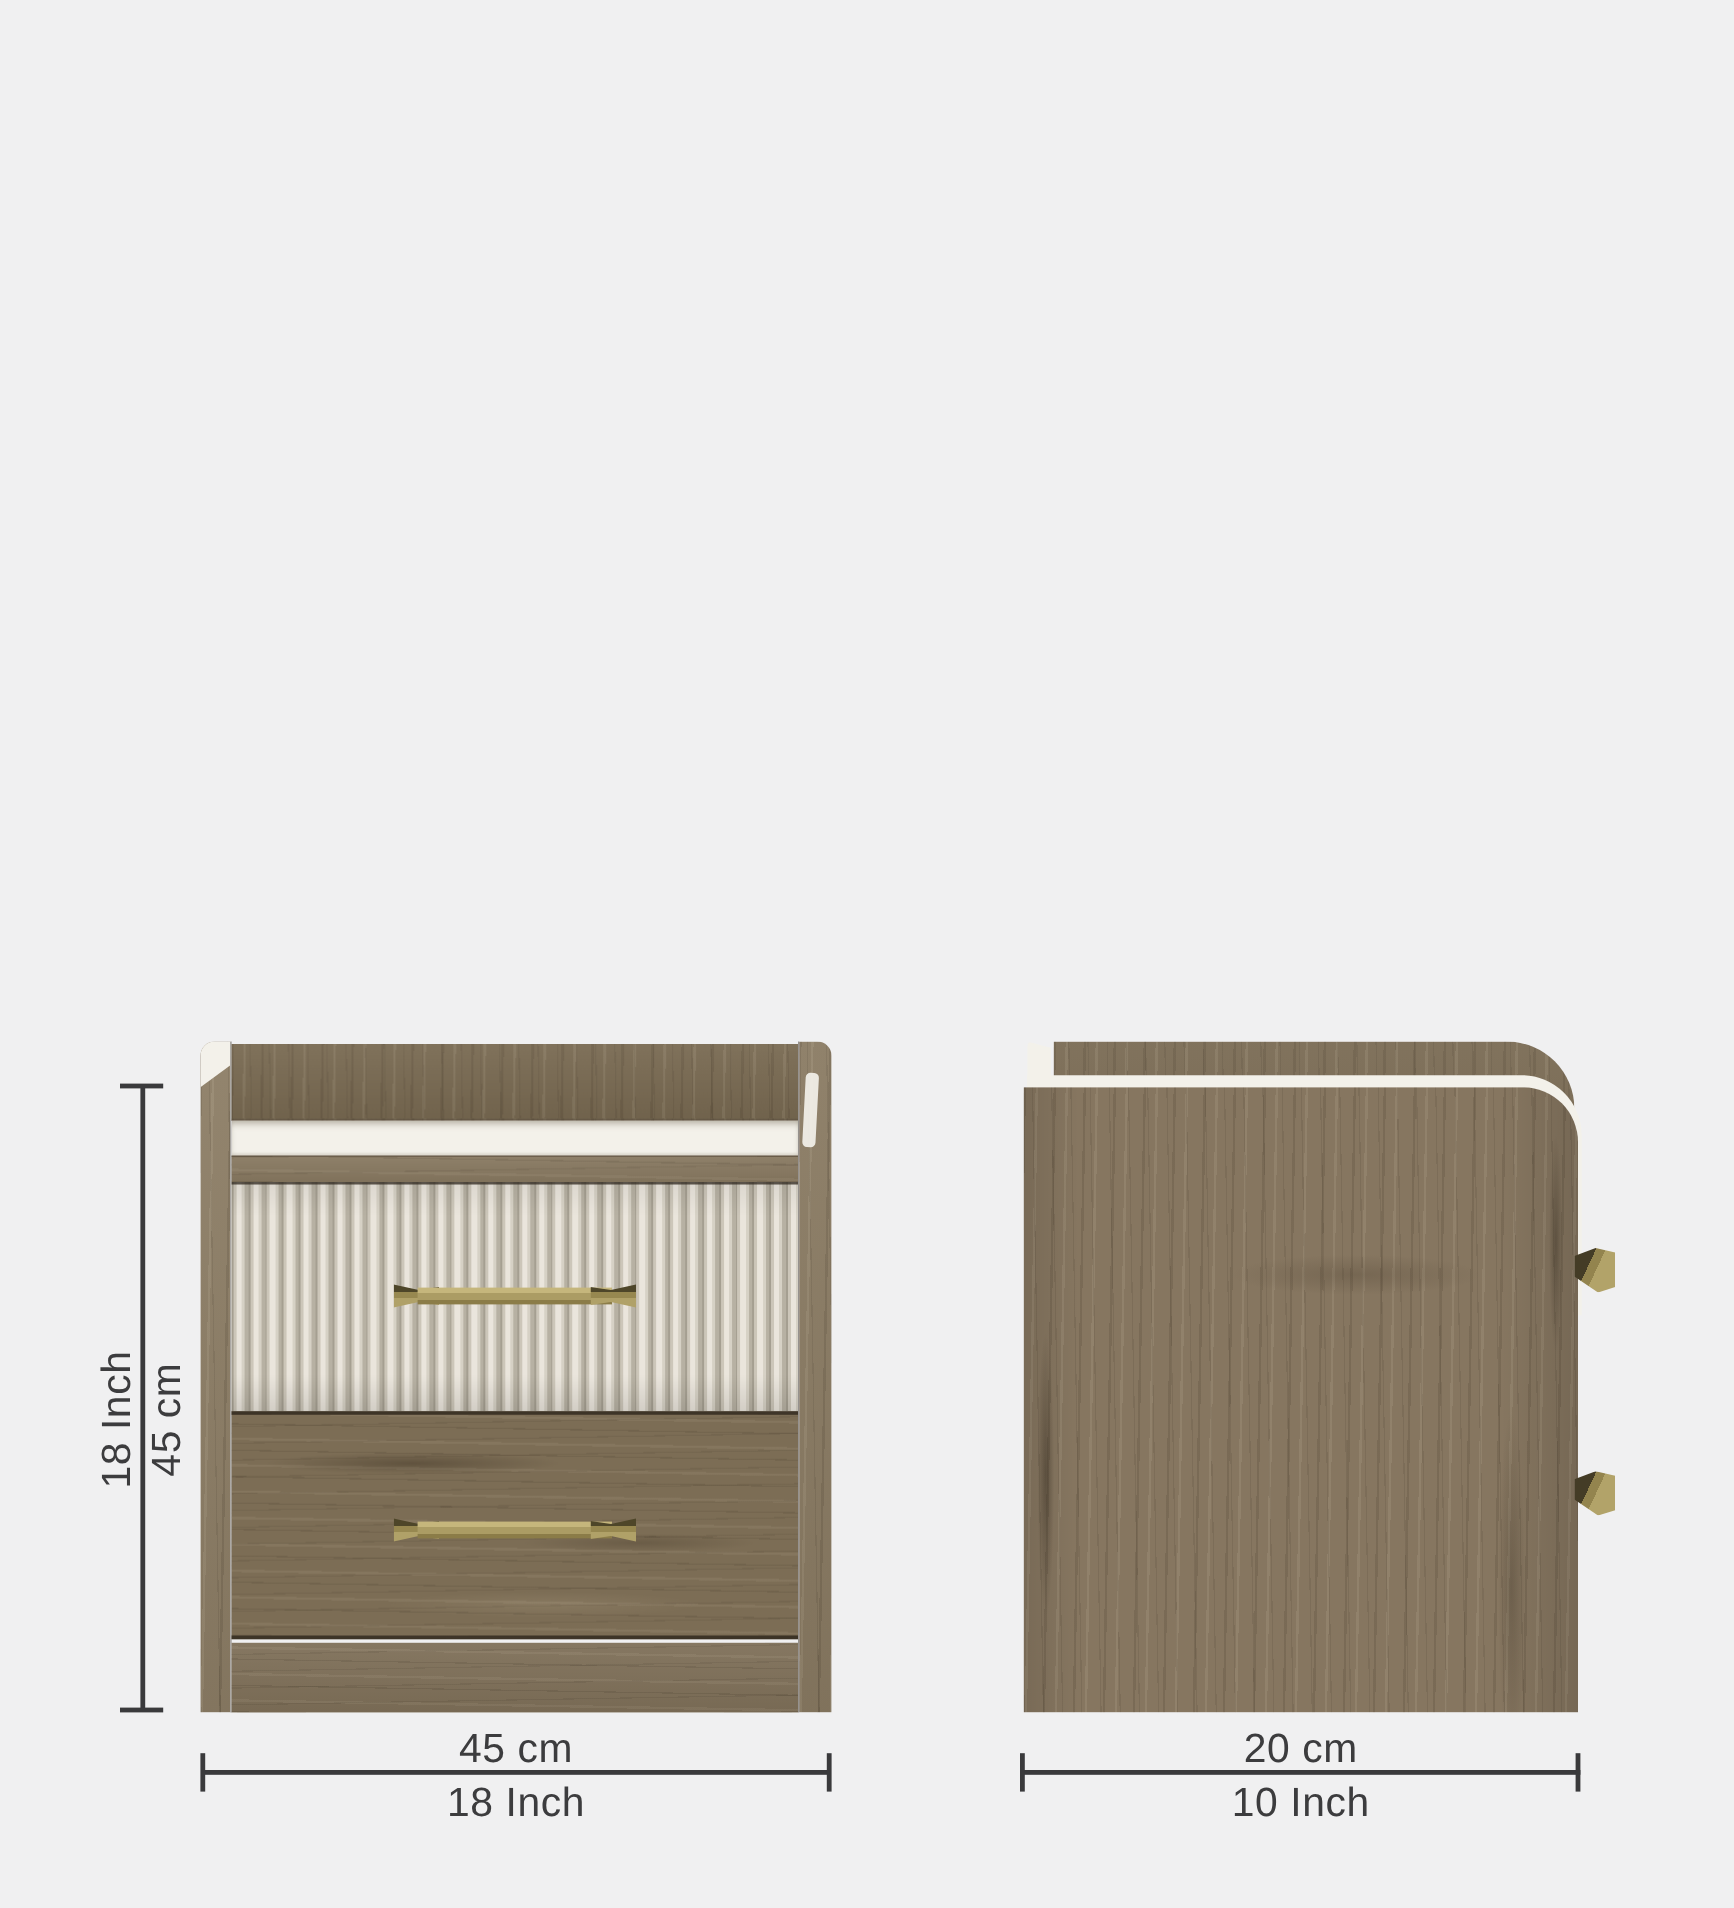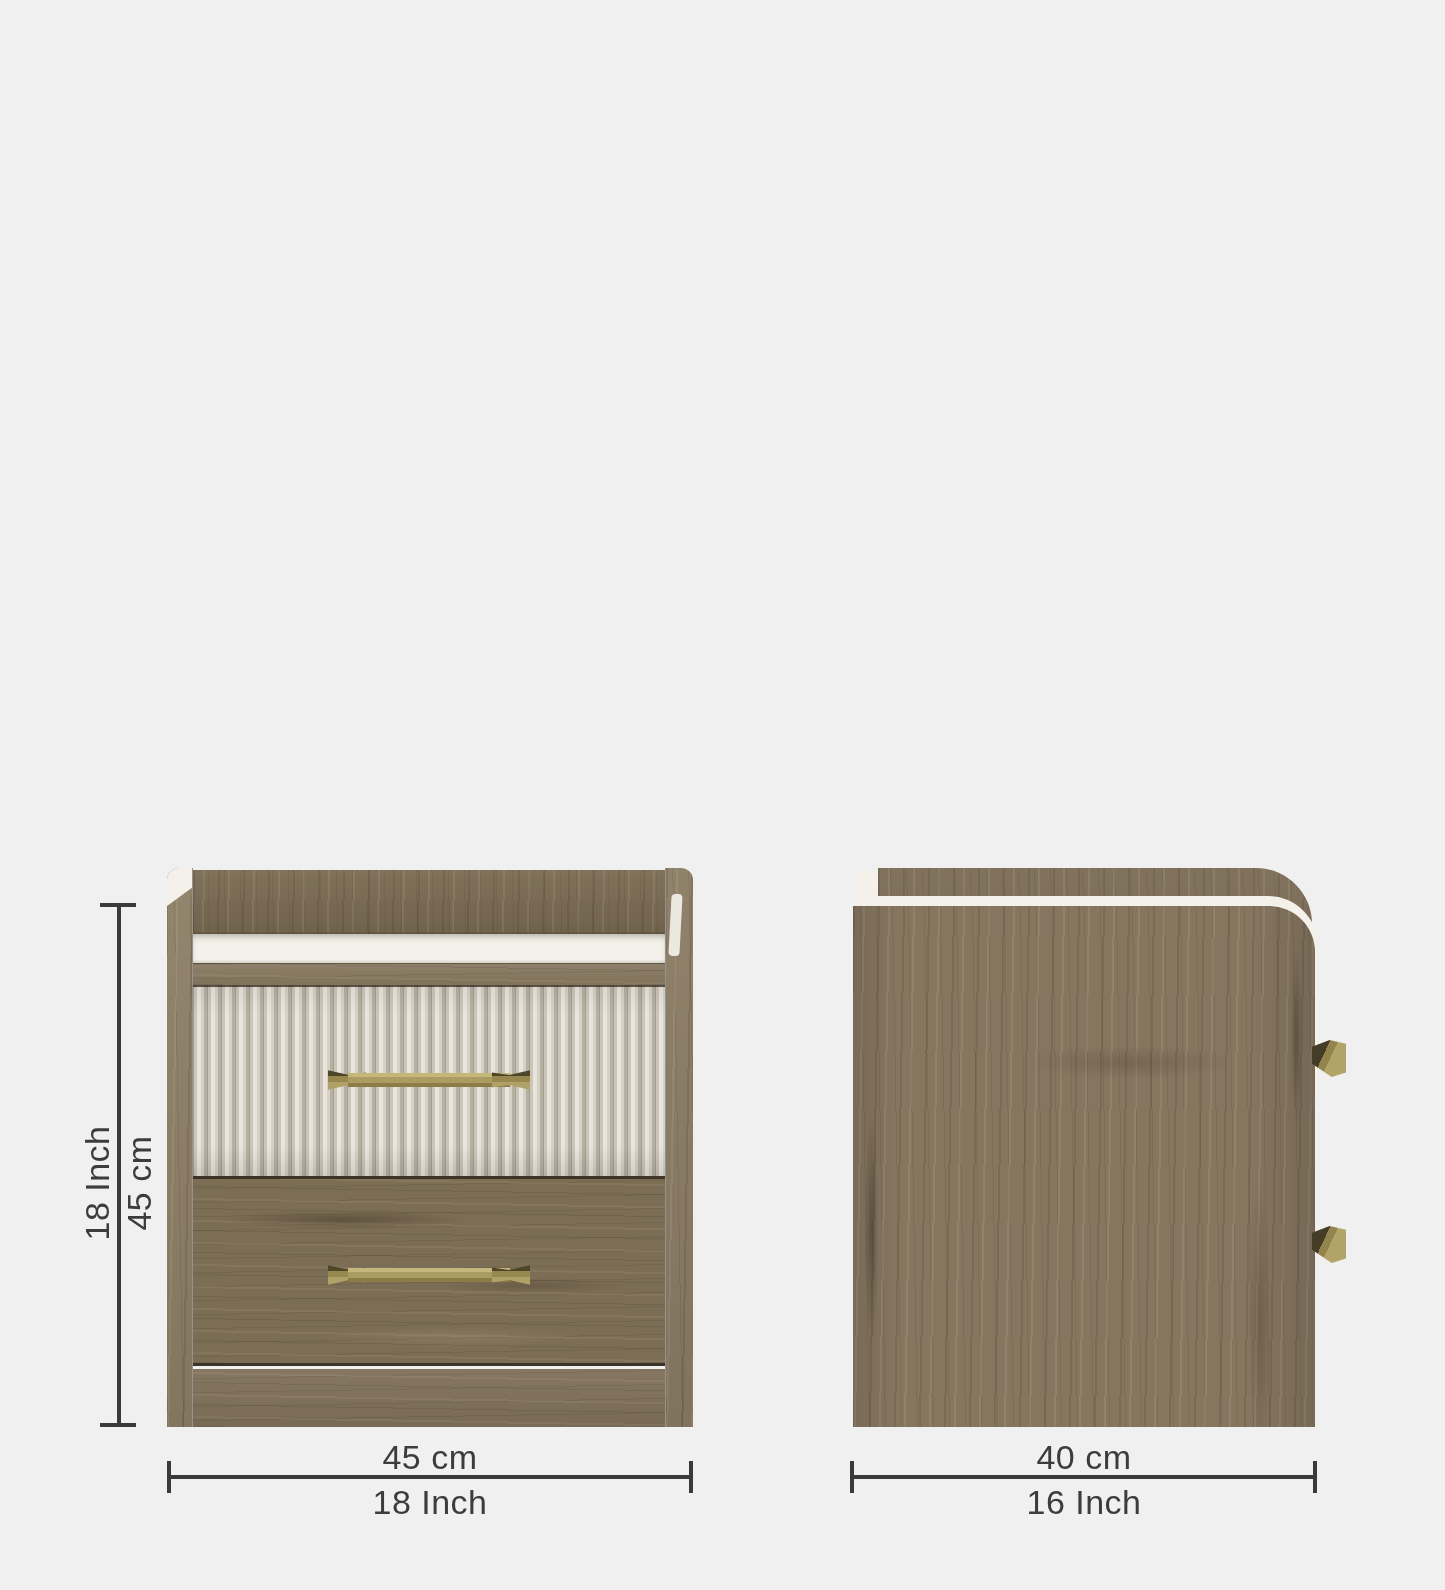--- a/index.html
+++ b/index.html
@@ -166,17 +166,17 @@
     <div class="abs dim-cap" style="left:167px;top:1461px;width:4px;height:32px;"></div>
     <div class="abs dim-cap" style="left:689px;top:1461px;width:4px;height:32px;"></div>
     <div class="abs dim-label" style="left:280px;top:1438px;">45 cm</div>
     <div class="abs dim-label" style="left:280px;top:1483px;">18 Inch</div>
   </div>
 
   <div>
     <div class="abs dim-line" style="left:852px;top:1475px;width:465px;height:4px;"></div>
     <div class="abs dim-cap" style="left:850px;top:1461px;width:4px;height:32px;"></div>
     <div class="abs dim-cap" style="left:1313px;top:1461px;width:4px;height:32px;"></div>
-    <div class="abs dim-label" style="left:934px;top:1438px;">40 cm</div>
-    <div class="abs dim-label" style="left:934px;top:1483px;">16 Inch</div>
+    <div class="abs dim-label" style="left:934px;top:1438px;">20 cm</div>
+    <div class="abs dim-label" style="left:934px;top:1483px;">10 Inch</div>
   </div>
 
 </div>
 
 </body></html>

